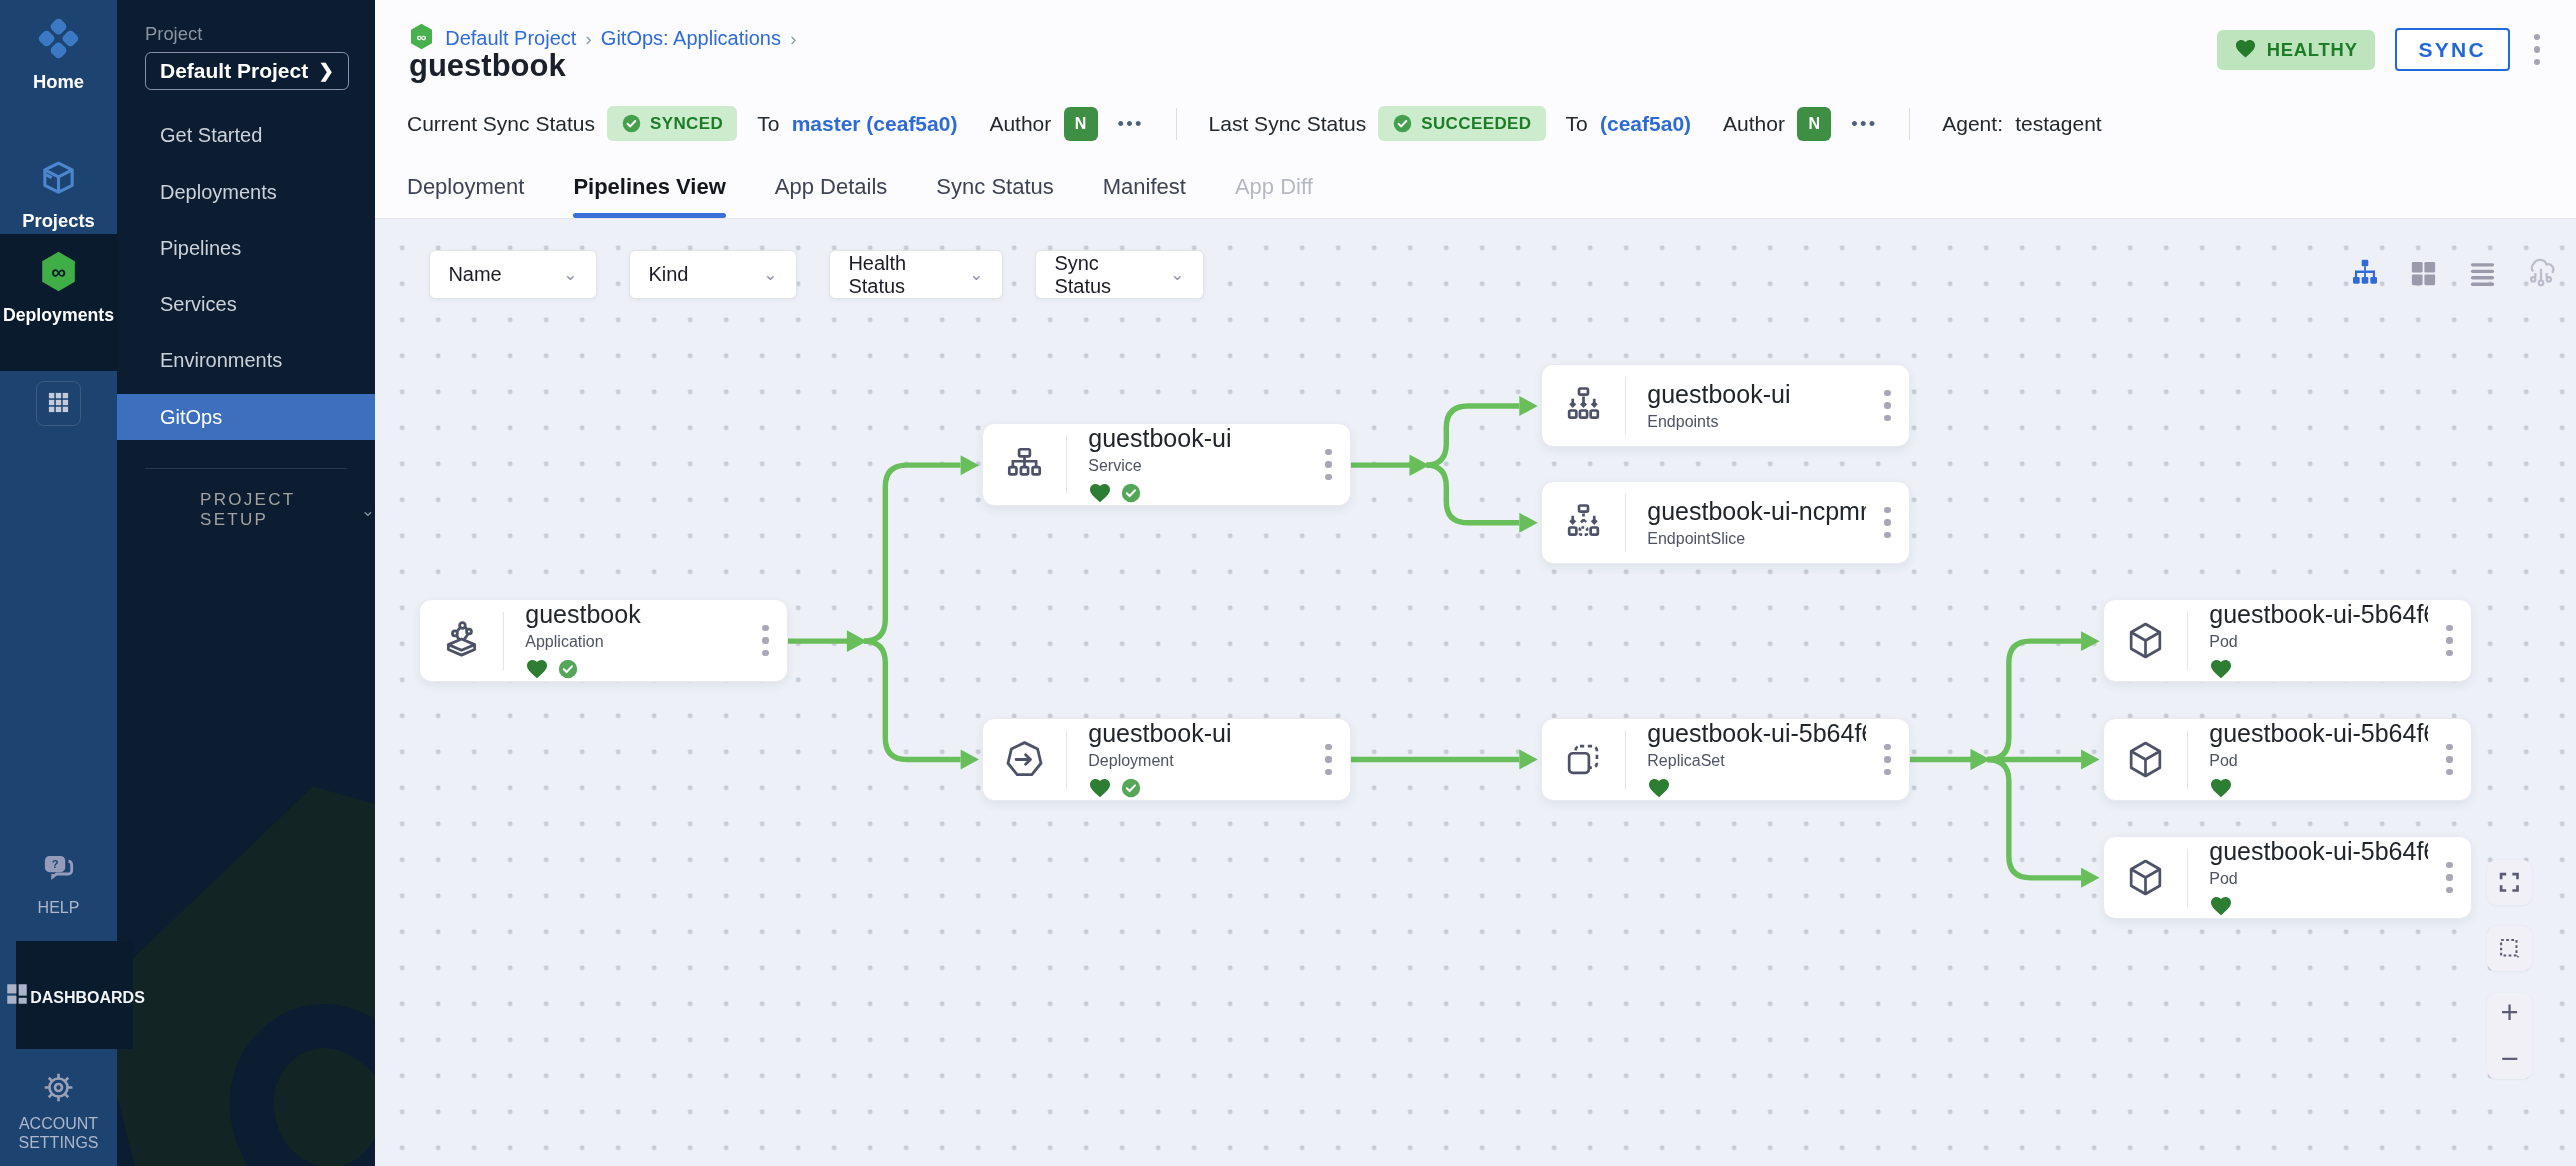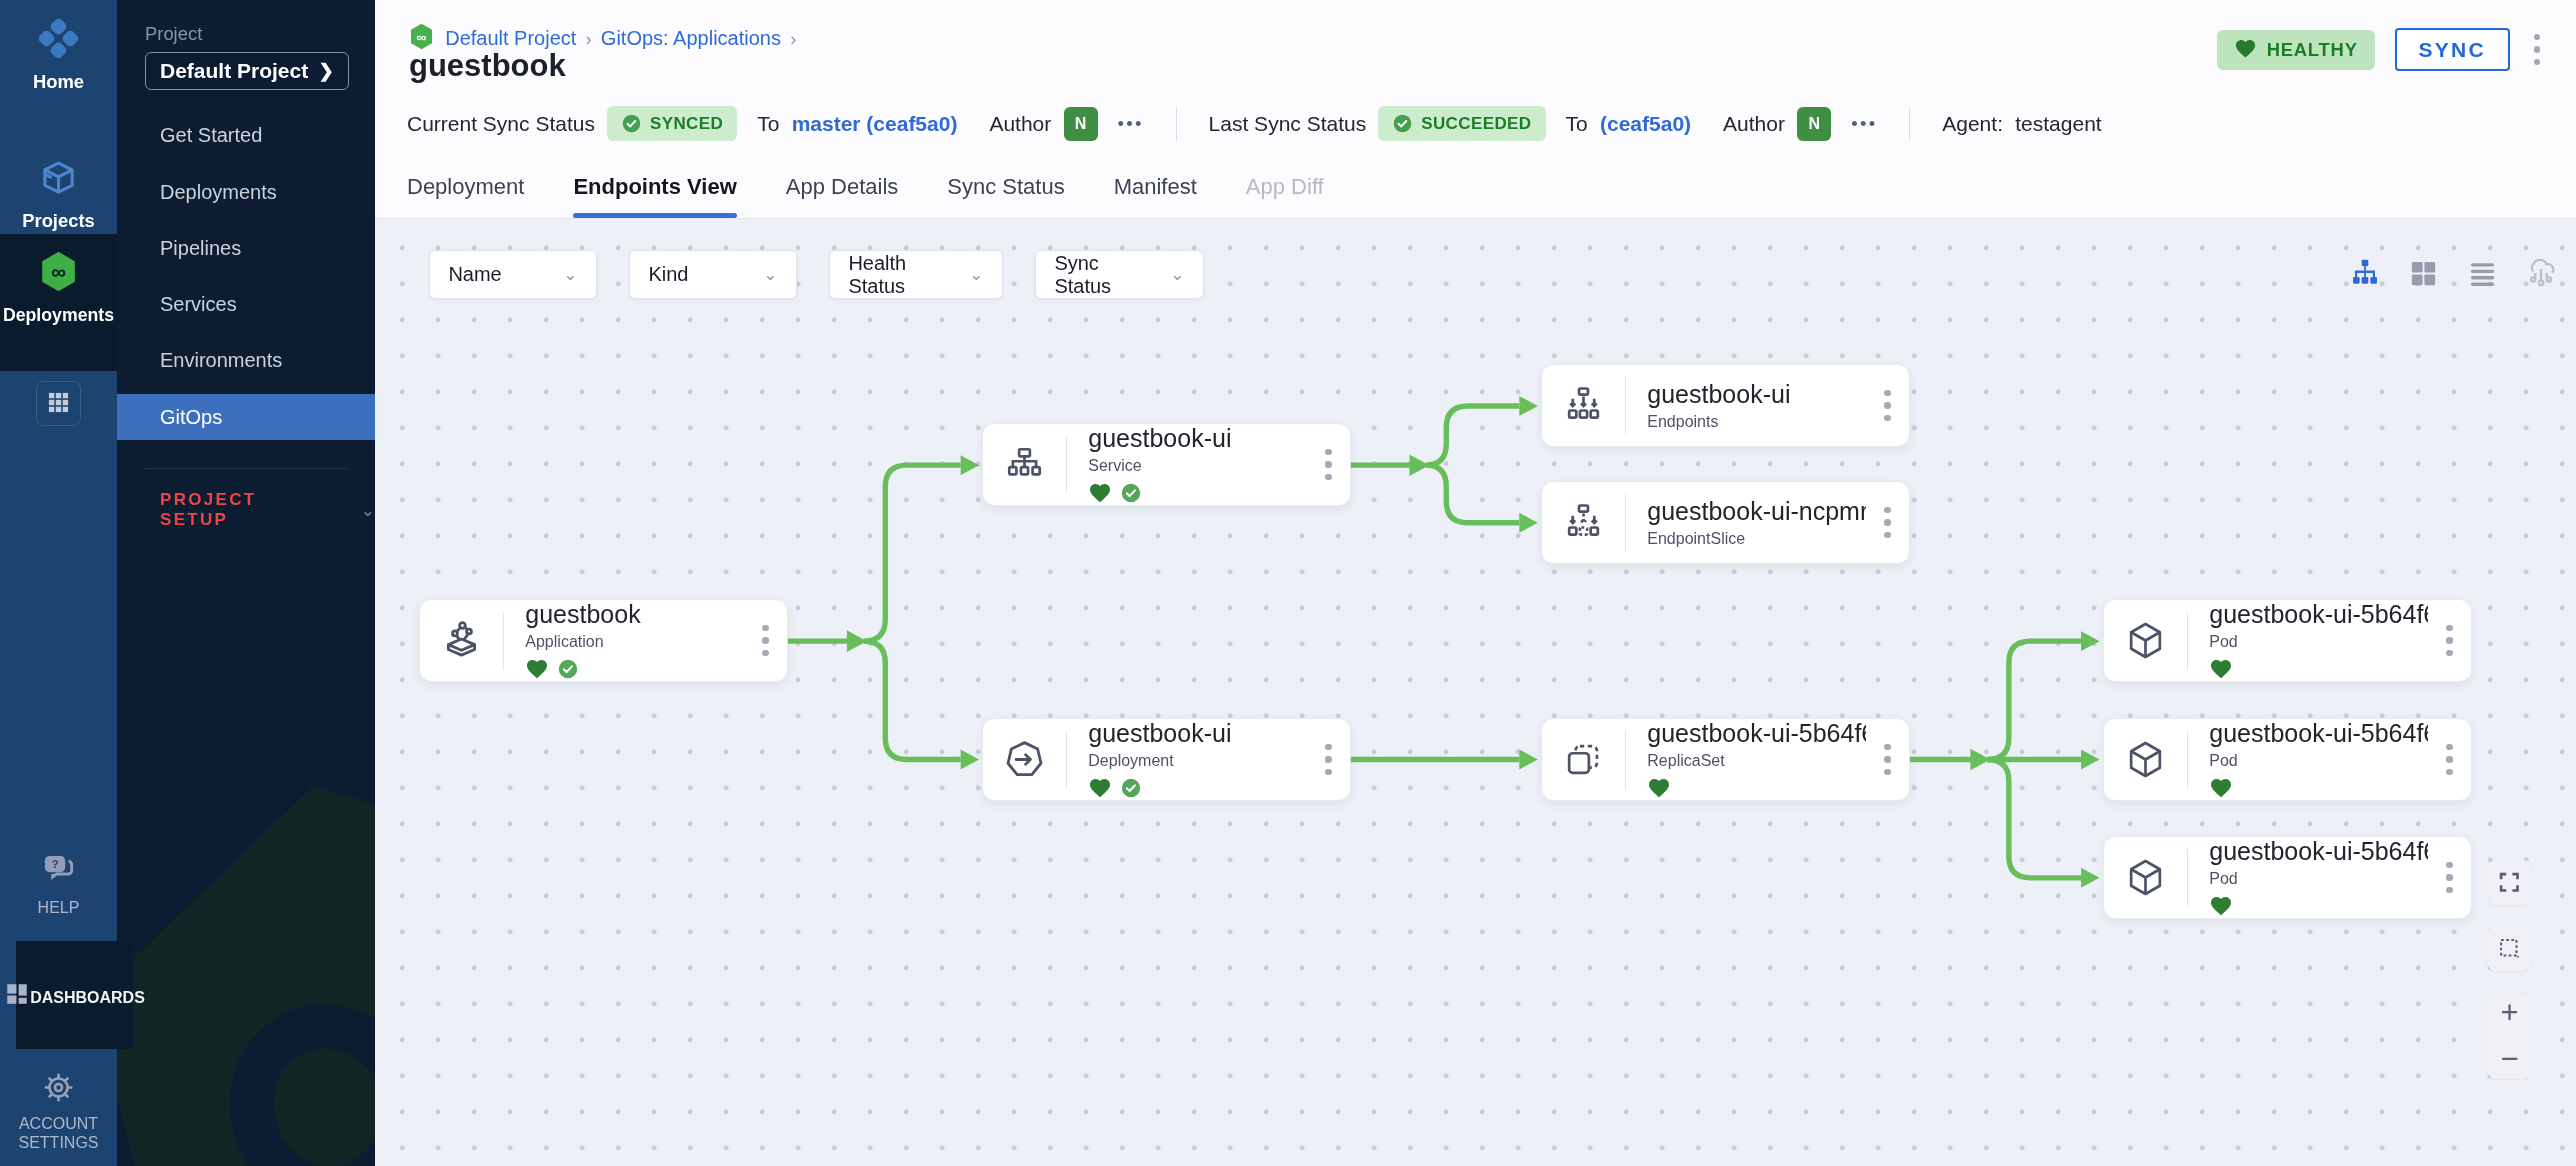--- a/index.html
+++ b/index.html
@@ -24,21 +24,21 @@
   
   .projnav { width:258px; height:100%; background:#0c1d31; position:relative; flex:none; overflow:hidden; z-index:4; }
   .projnav .sec-label { position:absolute; top:23px; left:28px; font-size:18.4px; color:#8b94a1; }
   .proj-selector { position:absolute; top:52px; left:28px; width:204px; height:38px; border:1.5px solid #8a93a5; border-radius:6.1px; display:flex; align-items:center; justify-content:space-between; padding:0 14px; cursor:pointer; }
   .proj-selector .val { color:#ffffff; font-size:21px; font-weight:bold; }
   .proj-selector .chev { color:#ffffff; font-size:18.4px; font-weight:bold; }
   .pn-item { position:absolute; left:0; width:258px; height:46px; display:flex; align-items:center; padding-left:43px; font-size:20px; color:#ccd2db; cursor:pointer; }
   .pn-item.active { background:#3c70bf; color:#ffffff; }
   .pn-div { position:absolute; top:468px; left:28px; right:28px; height:0.8px; background:#24384e; }
   .pn-setup { position:absolute; top:490px; left:43px; display:flex; align-items:center; gap:46px; cursor:pointer; }
-  .pn-setup .t { font-size:17px; font-weight:bold; letter-spacing:2.3px; color:#ef4444; }
+  .pn-setup .t { font-size:17px; font-weight:normal; letter-spacing:2.3px; color:#a3a3a3;margin-left:40px; }
   .pn-setup .c { color:#7f8a9a; font-size:17px; }
   .watermark { position:absolute; left:-46px; bottom:-231px; opacity:.85; }
 
   
   .content { flex:1; position:relative; height:100%; }
   .page-header { position:absolute; top:0; left:0; right:0; height:219px; background:#fcfcfe; border-bottom:1.5px solid #e4e4ec; z-index:2; }
   .bc-row { position:absolute; top:21.5px; left:32px; display:flex; align-items:center; gap:9.2px; font-size:20px; }
   .bc-link { color:#2e6bd6; cursor:pointer; white-space:nowrap; }
   .bc-sep { color:#8699ad; font-size:18.4px; }
   .page-title { position:absolute; top:48px; left:34px; font-size:31px; font-weight:bold; color:#1c202b; }
@@ -272,21 +272,21 @@
       <span class="gap-l">Author</span>
       <span class="avatar gap-s">N</span>
       <span class="more-dots gap-m">•••</span>
       <span class="vdiv gap-l"></span>
       <span class="gap-l">Agent:</span>
       <span class="gap-s">testagent</span>
     </div>
 
     <div class="tabs">
       <div class="tab">Deployment</div>
-      <div class="tab active">Endpoints View</div>
+      <div class="tab active">Pipelines View</div>
       <div class="tab">App Details</div>
       <div class="tab">Sync Status</div>
       <div class="tab">Manifest</div>
       <div class="tab disabled">App Diff</div>
     </div>
   </header>
 
   <div class="canvas">
 
     <svg class="edges" width="2201" height="948" viewBox="0 0 2864 1233">

